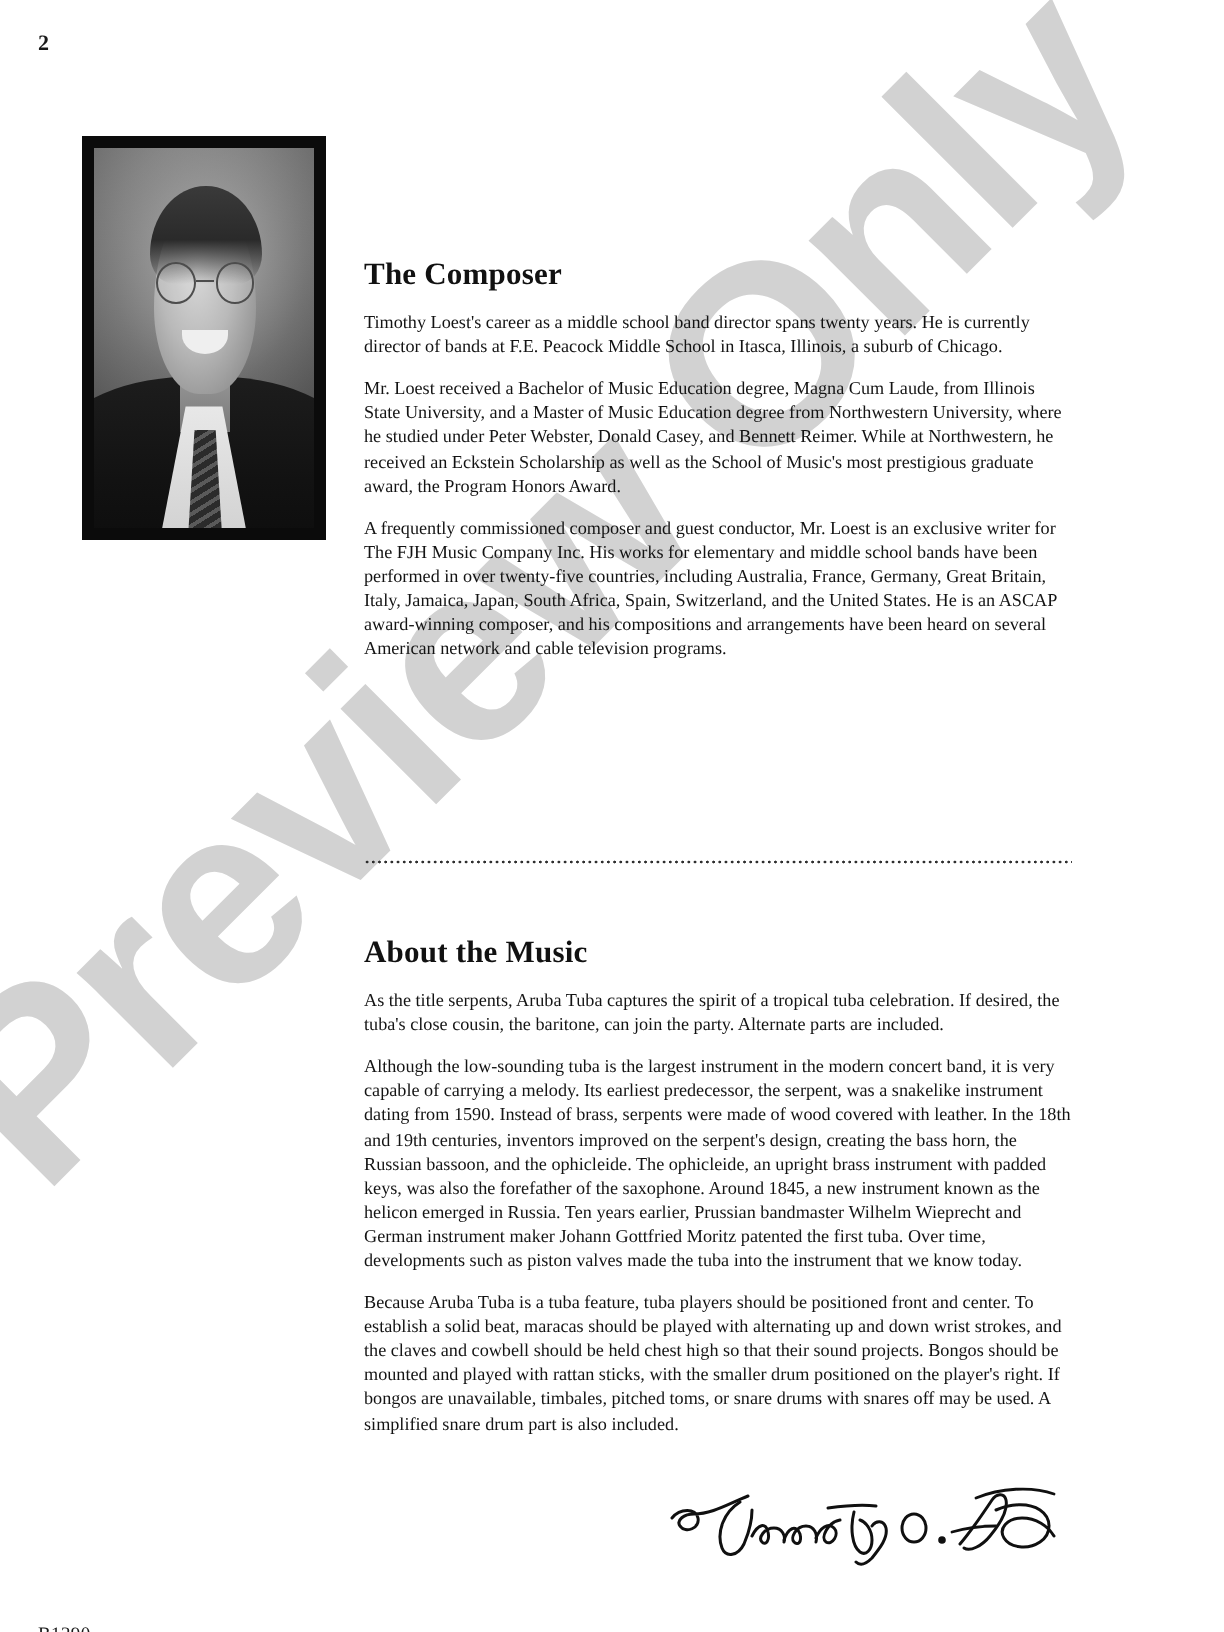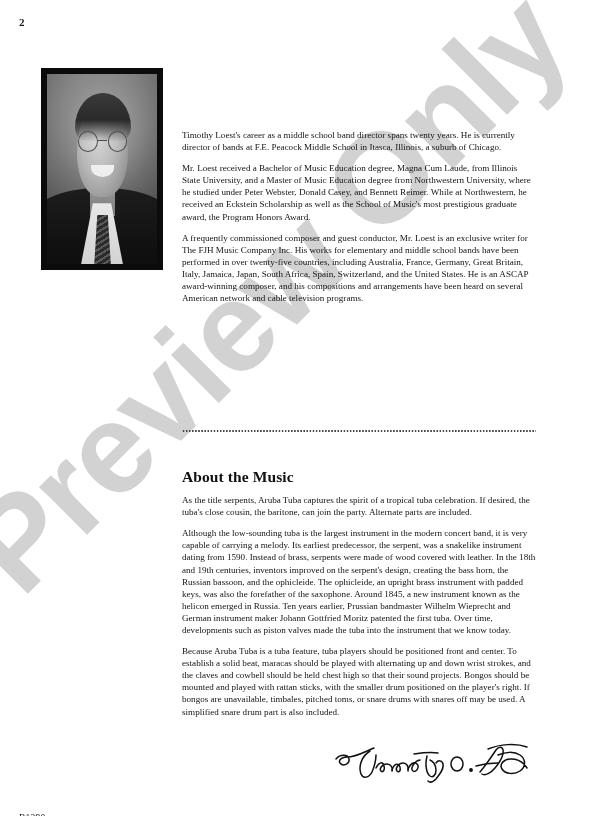--- a/index.html
+++ b/index.html
@@ -238,20 +238,21 @@
       <div class="pz" id="pz-smile"></div>
       <div class="pz" id="pz-glasses">
         <span class="lens left"></span>
         <span class="lens right"></span>
         <span class="bridge"></span>
       </div>
     </div>
   </div>
 
   <section class="text-col" id="composer-section">
+    <h2 class="section-heading">The Composer</h2>
     <p class="body-par">Timothy Loest's career as a middle school band director spans twenty years. He is currently director of bands at F.E. Peacock Middle School in Itasca, Illinois, a suburb of Chicago.</p>
     <p class="body-par">Mr. Loest received a Bachelor of Music Education degree, Magna Cum Laude, from Illinois State University, and a Master of Music Education degree from Northwestern University, where he studied under Peter Webster, Donald Casey, and Bennett Reimer. While at Northwestern, he received an Eckstein Scholarship as well as the School of Music's most prestigious graduate award, the Program Honors Award.</p>
     <p class="body-par">A frequently commissioned composer and guest conductor, Mr. Loest is an exclusive writer for The FJH Music Company Inc. His works for elementary and middle school bands have been performed in over twenty-five countries, including Australia, France, Germany, Great Britain, Italy, Jamaica, Japan, South Africa, Spain, Switzerland, and the United States. He is an ASCAP award-winning composer, and his compositions and arrangements have been heard on several American network and cable television programs.</p>
   </section>
 
   <div id="section-divider"></div>
 
   <section class="text-col" id="music-section">
     <h2 class="section-heading">About the Music</h2>
 

